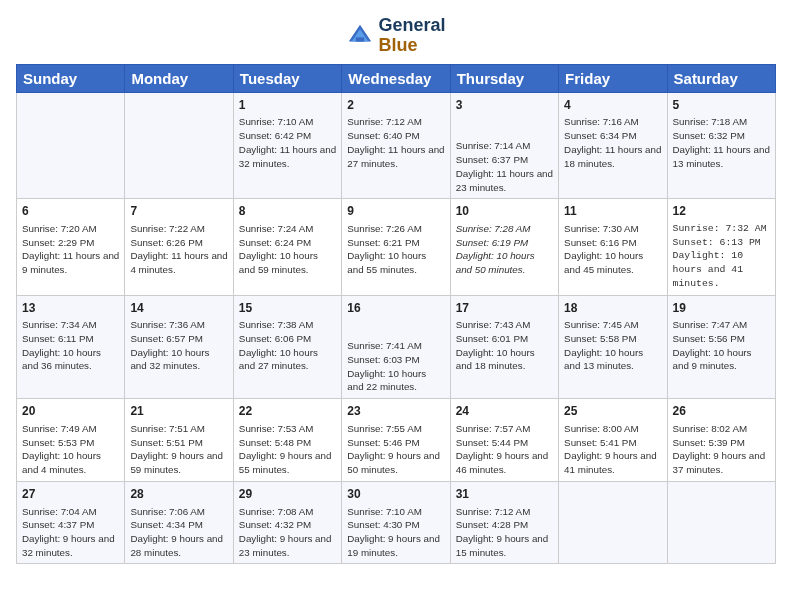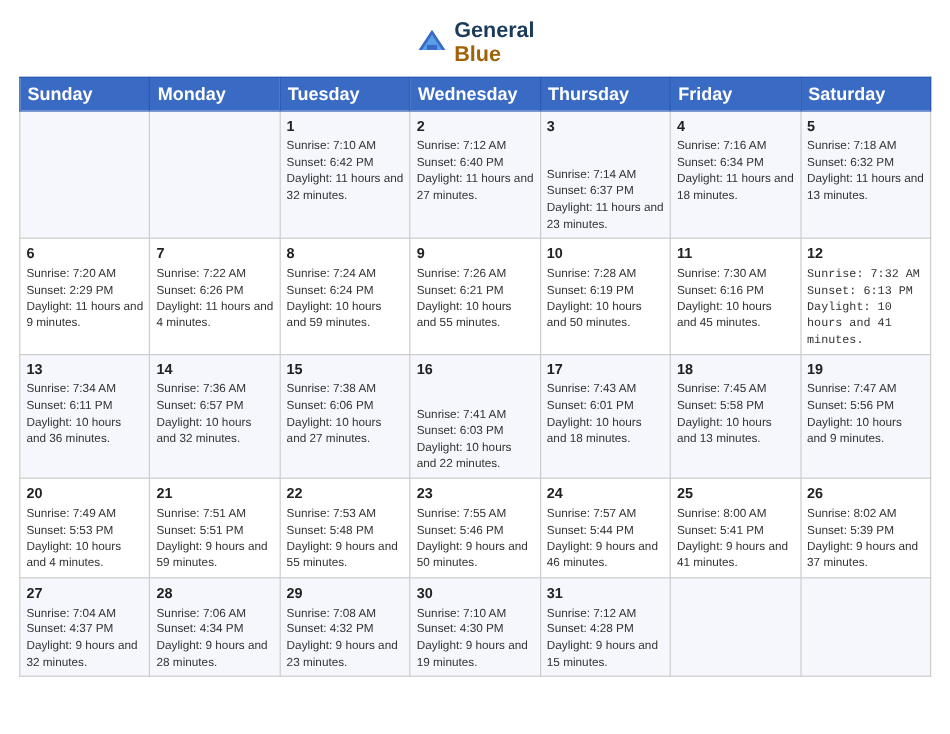--- a/index.html
+++ b/index.html
@@ -178,21 +178,21 @@
 Daylight: 10 hours and 59 minutes.</div>
         </td>
         <td>
           <span class="day-number">9</span>
           <div class="day-detail" style="white-space: pre-line;">Sunrise: 7:26 AM
 Sunset: 6:21 PM
 Daylight: 10 hours and 55 minutes.</div>
         </td>
         <td>
           <span class="day-number">10</span>
-          <div class="day-detail" style="white-space: pre-line;">Sunrise: 7:28 AM
+          <div class="day-detail" style="white-space: pre-line; font-style: italic;">Sunrise: 7:28 AM
 Sunset: 6:19 PM
 Daylight: 10 hours and 50 minutes.</div>
         </td>
         <td>
           <span class="day-number">11</span>
           <div class="day-detail" style="white-space: pre-line;">Sunrise: 7:30 AM
 Sunset: 6:16 PM
 Daylight: 10 hours and 45 minutes.</div>
         </td>
         <td>

